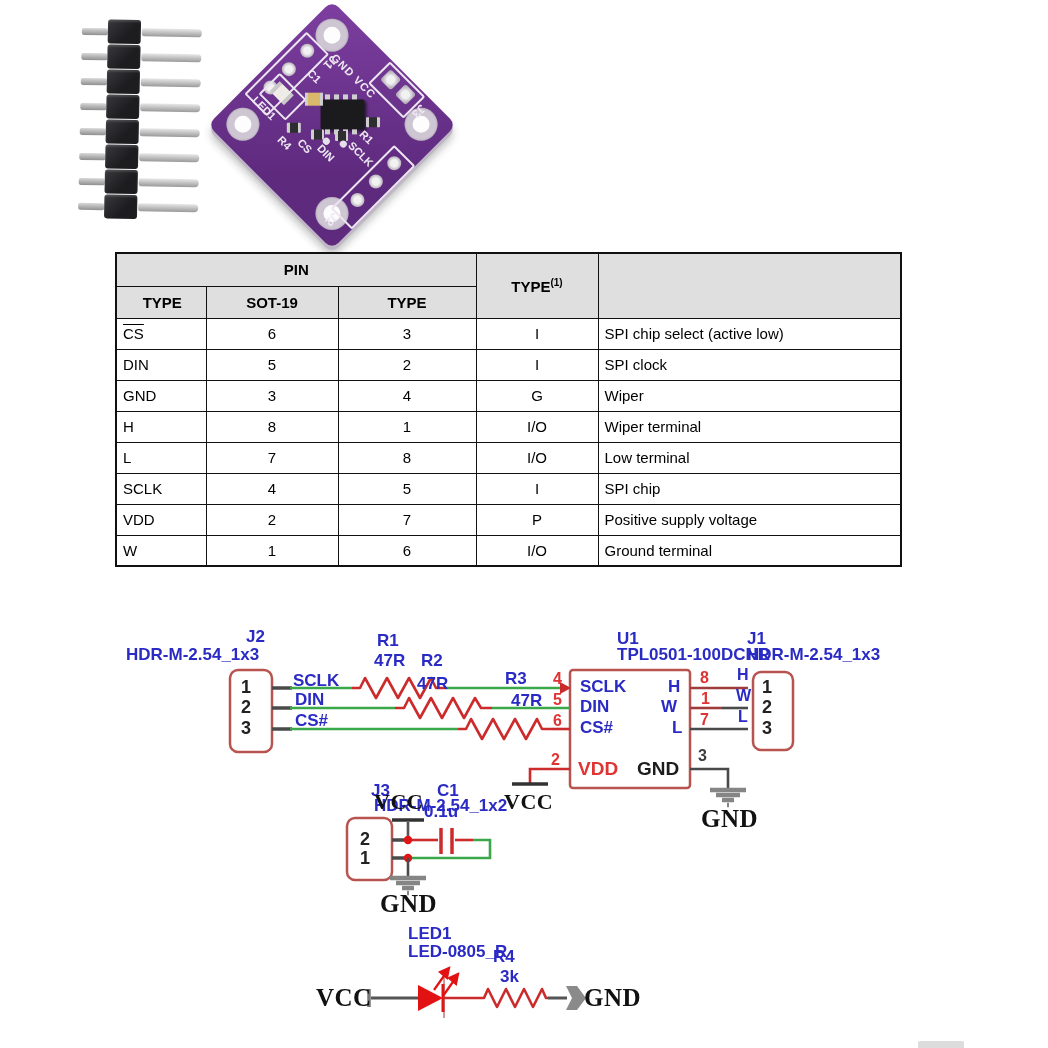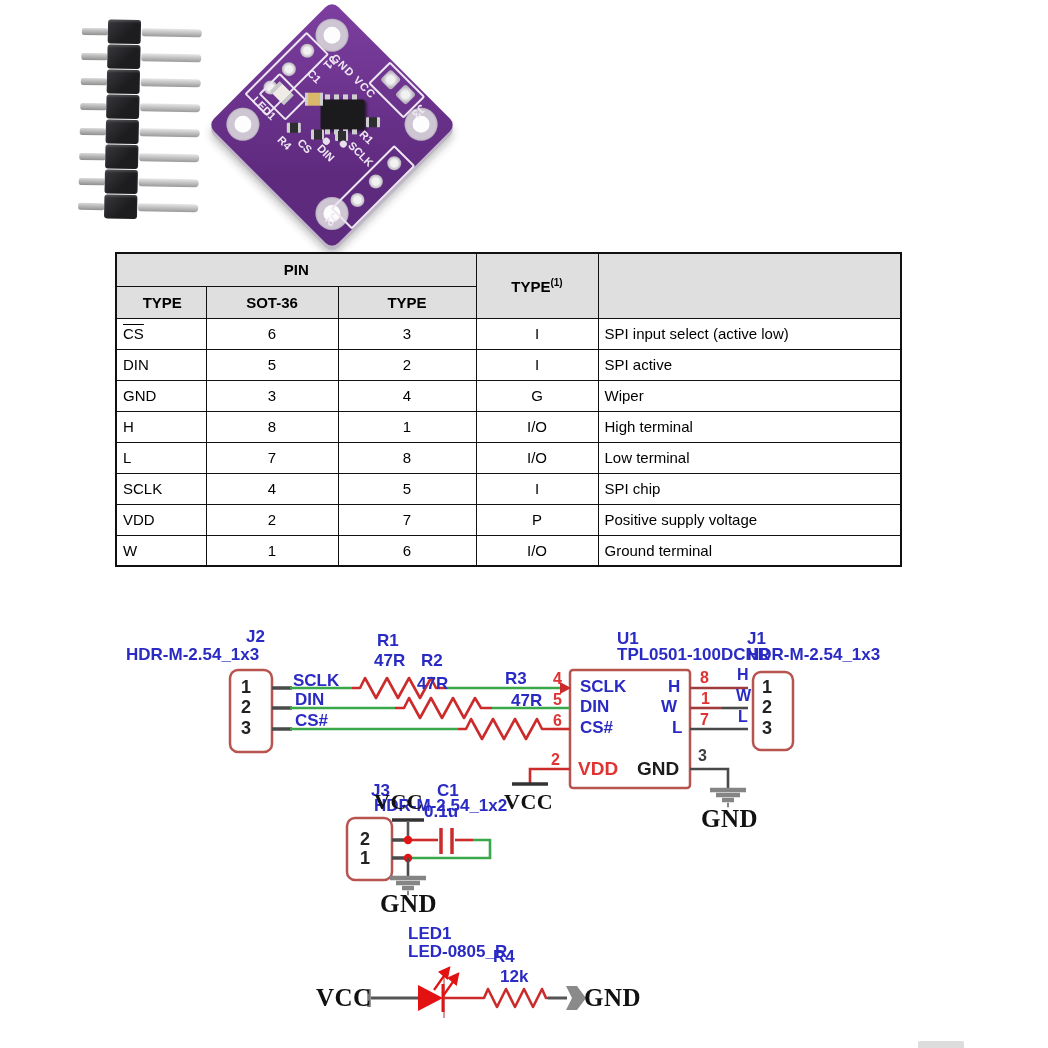--- a/index.html
+++ b/index.html
@@ -178,50 +178,50 @@
         <col style="width:303px">
       </colgroup>
     <tbody>
         <tr class="hr1">
       <th class="c" colspan="3">PIN</th>
       <th class="c" rowspan="2"><span>TYPE</span><sup class="note">(1)</sup></th>
       <th rowspan="2"></th>
     </tr>
     <tr class="hr2">
       <th>TYPE</th>
-      <th class="c">SOT-36</th>
+      <th class="c">SOT-19</th>
       <th class="c">TYPE</th>
     </tr>
     <tr class="dr">
       <td><span class="ovl">CS</span></td>
       <td class="c">6</td>
       <td class="c">3</td>
       <td class="c">I</td>
-      <td>SPI input select (active low)</td>
+      <td>SPI chip select (active low)</td>
     </tr>
     <tr class="dr">
       <td>DIN</td>
       <td class="c">5</td>
       <td class="c">2</td>
       <td class="c">I</td>
-      <td>SPI active</td>
+      <td>SPI clock</td>
     </tr>
     <tr class="dr">
       <td>GND</td>
       <td class="c">3</td>
       <td class="c">4</td>
       <td class="c">G</td>
       <td>Wiper</td>
     </tr>
     <tr class="dr">
       <td>H</td>
       <td class="c">8</td>
       <td class="c">1</td>
       <td class="c">I/O</td>
-      <td>High terminal</td>
+      <td>Wiper terminal</td>
     </tr>
     <tr class="dr">
       <td>L</td>
       <td class="c">7</td>
       <td class="c">8</td>
       <td class="c">I/O</td>
       <td>Low terminal</td>
     </tr>
     <tr class="dr">
       <td>SCLK</td>
@@ -389,18 +389,18 @@
   <span class="st" style="left:374px;top:796px;">HDR-M-2.54_1x2</span>
   <span class="serif s22" style="left:374px;top:789px;">VCC</span>
   <span class="st" style="left:424px;top:802px;">0.1u</span>
   <span class="pn" style="left:360px;top:829px;">2</span>
   <span class="pn" style="left:360px;top:848px;">1</span>
   <span class="serif" style="left:380px;top:890px;">GND</span>
 
   <span class="st" style="left:408px;top:924px;">LED1</span>
   <span class="st" style="left:408px;top:942px;">LED-0805_R</span>
   <span class="st" style="left:493px;top:947px;">R4</span>
-  <span class="st" style="left:500px;top:967px;">12k</span>
+  <span class="st" style="left:500px;top:967px;">3k</span>
   <span class="serif" style="left:316px;top:984px;">VCC</span>
   <span class="serif" style="left:584px;top:984px;">GND</span>
 
   <div class="endbar"></div>
 </div>
 
 </body></html>

